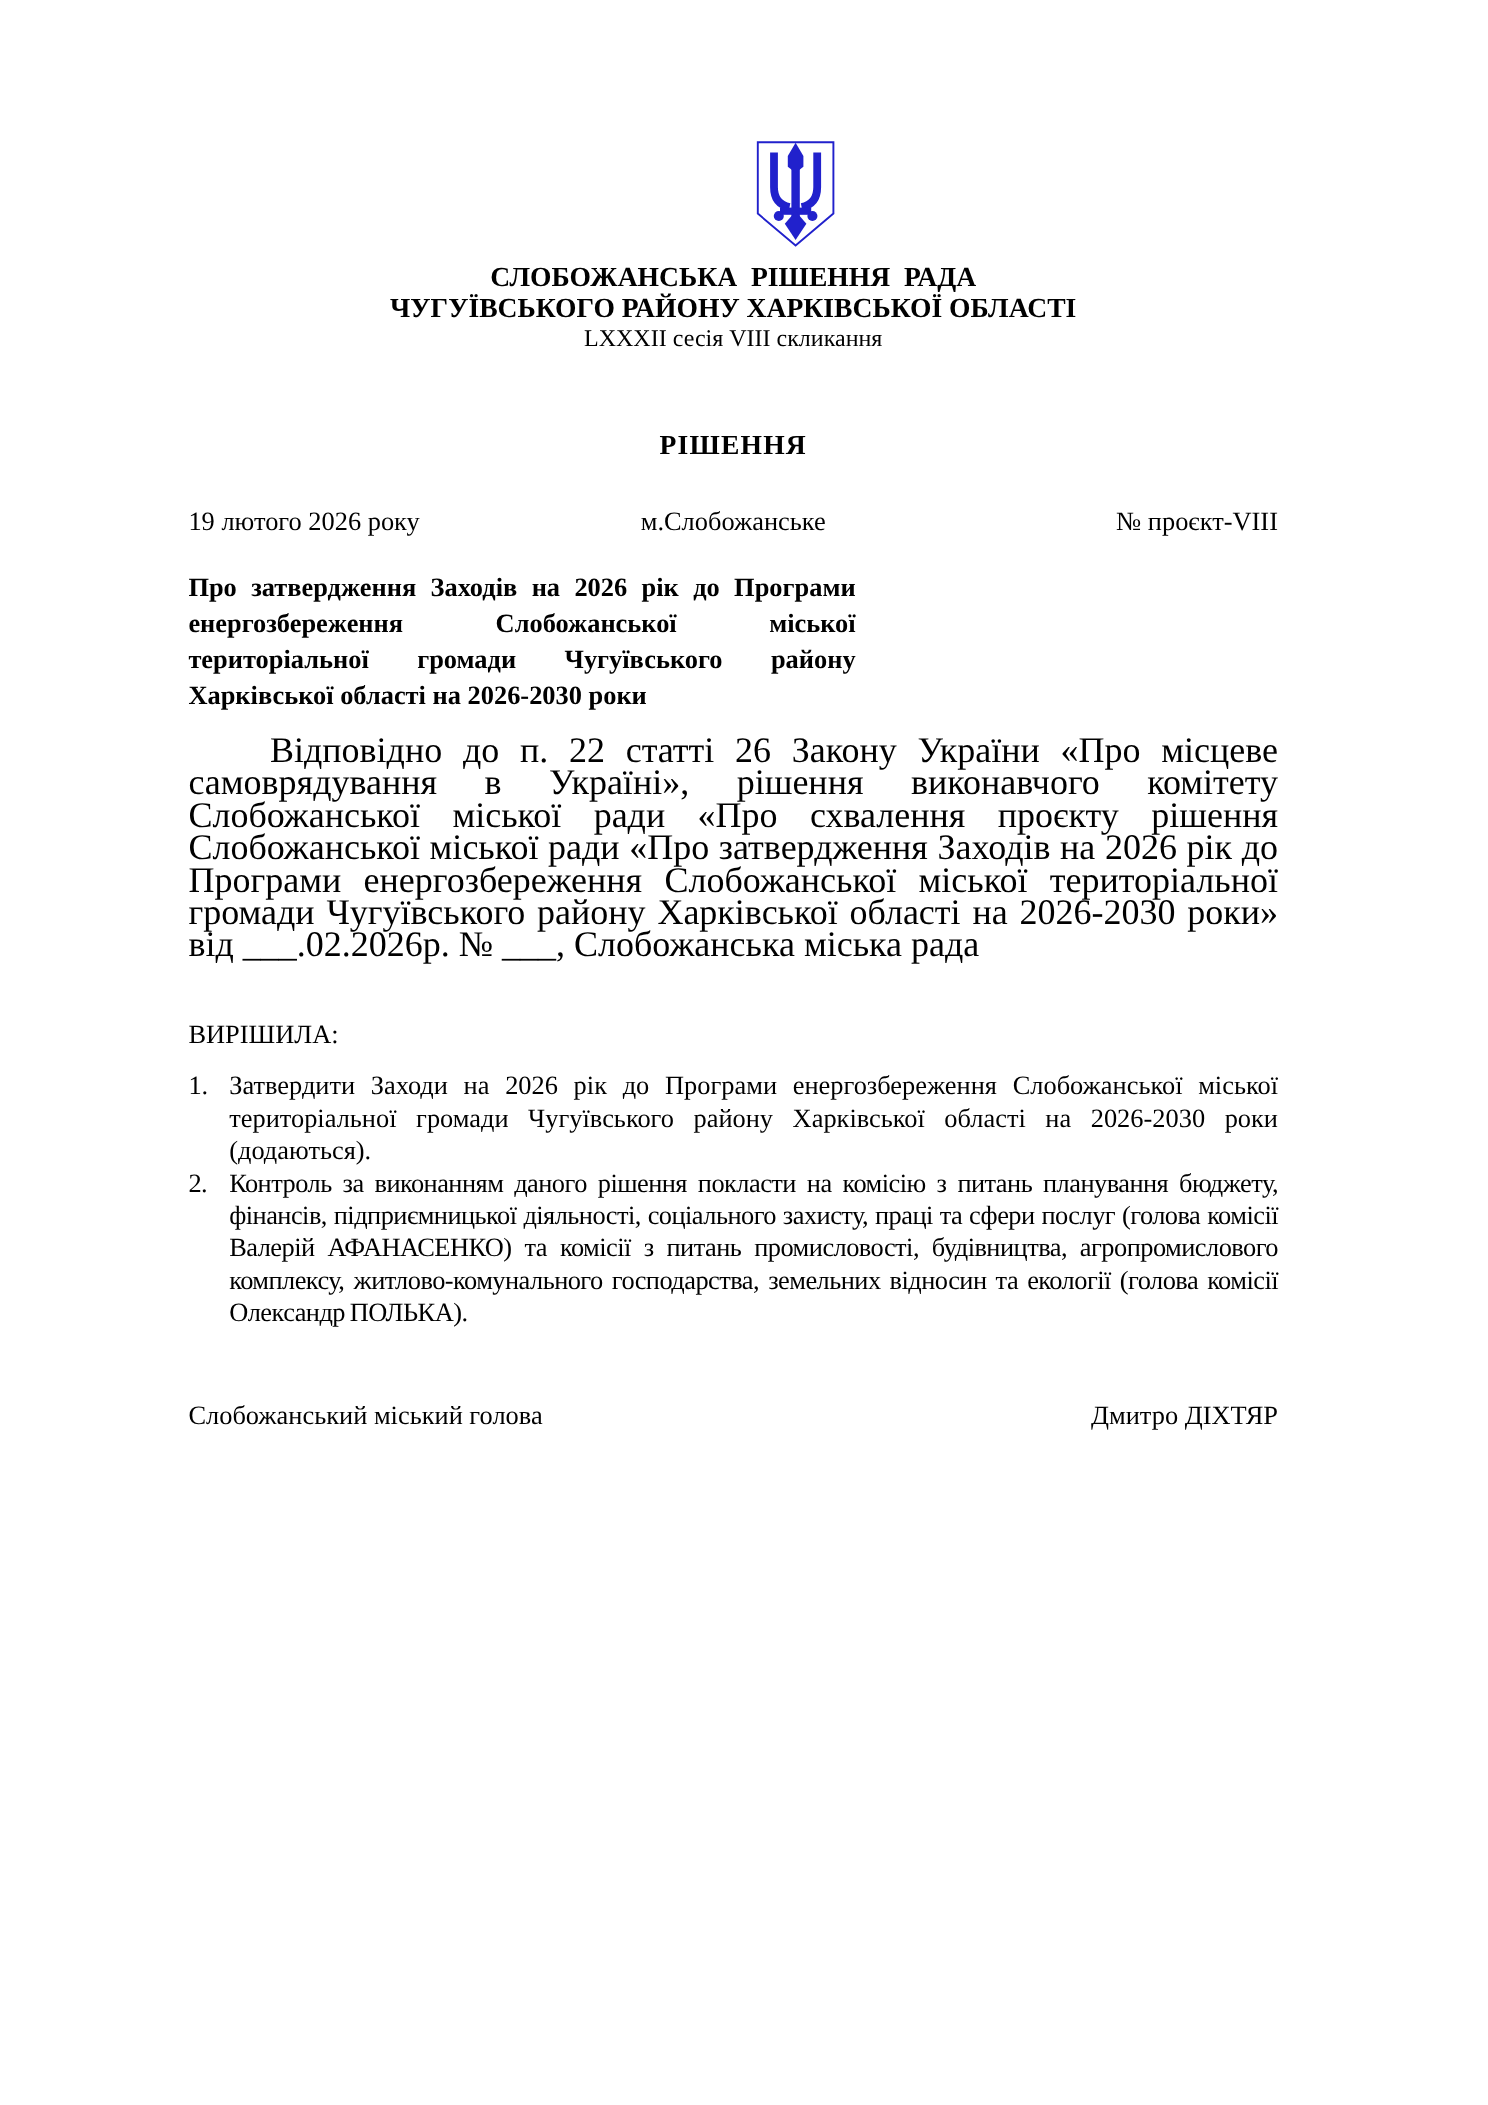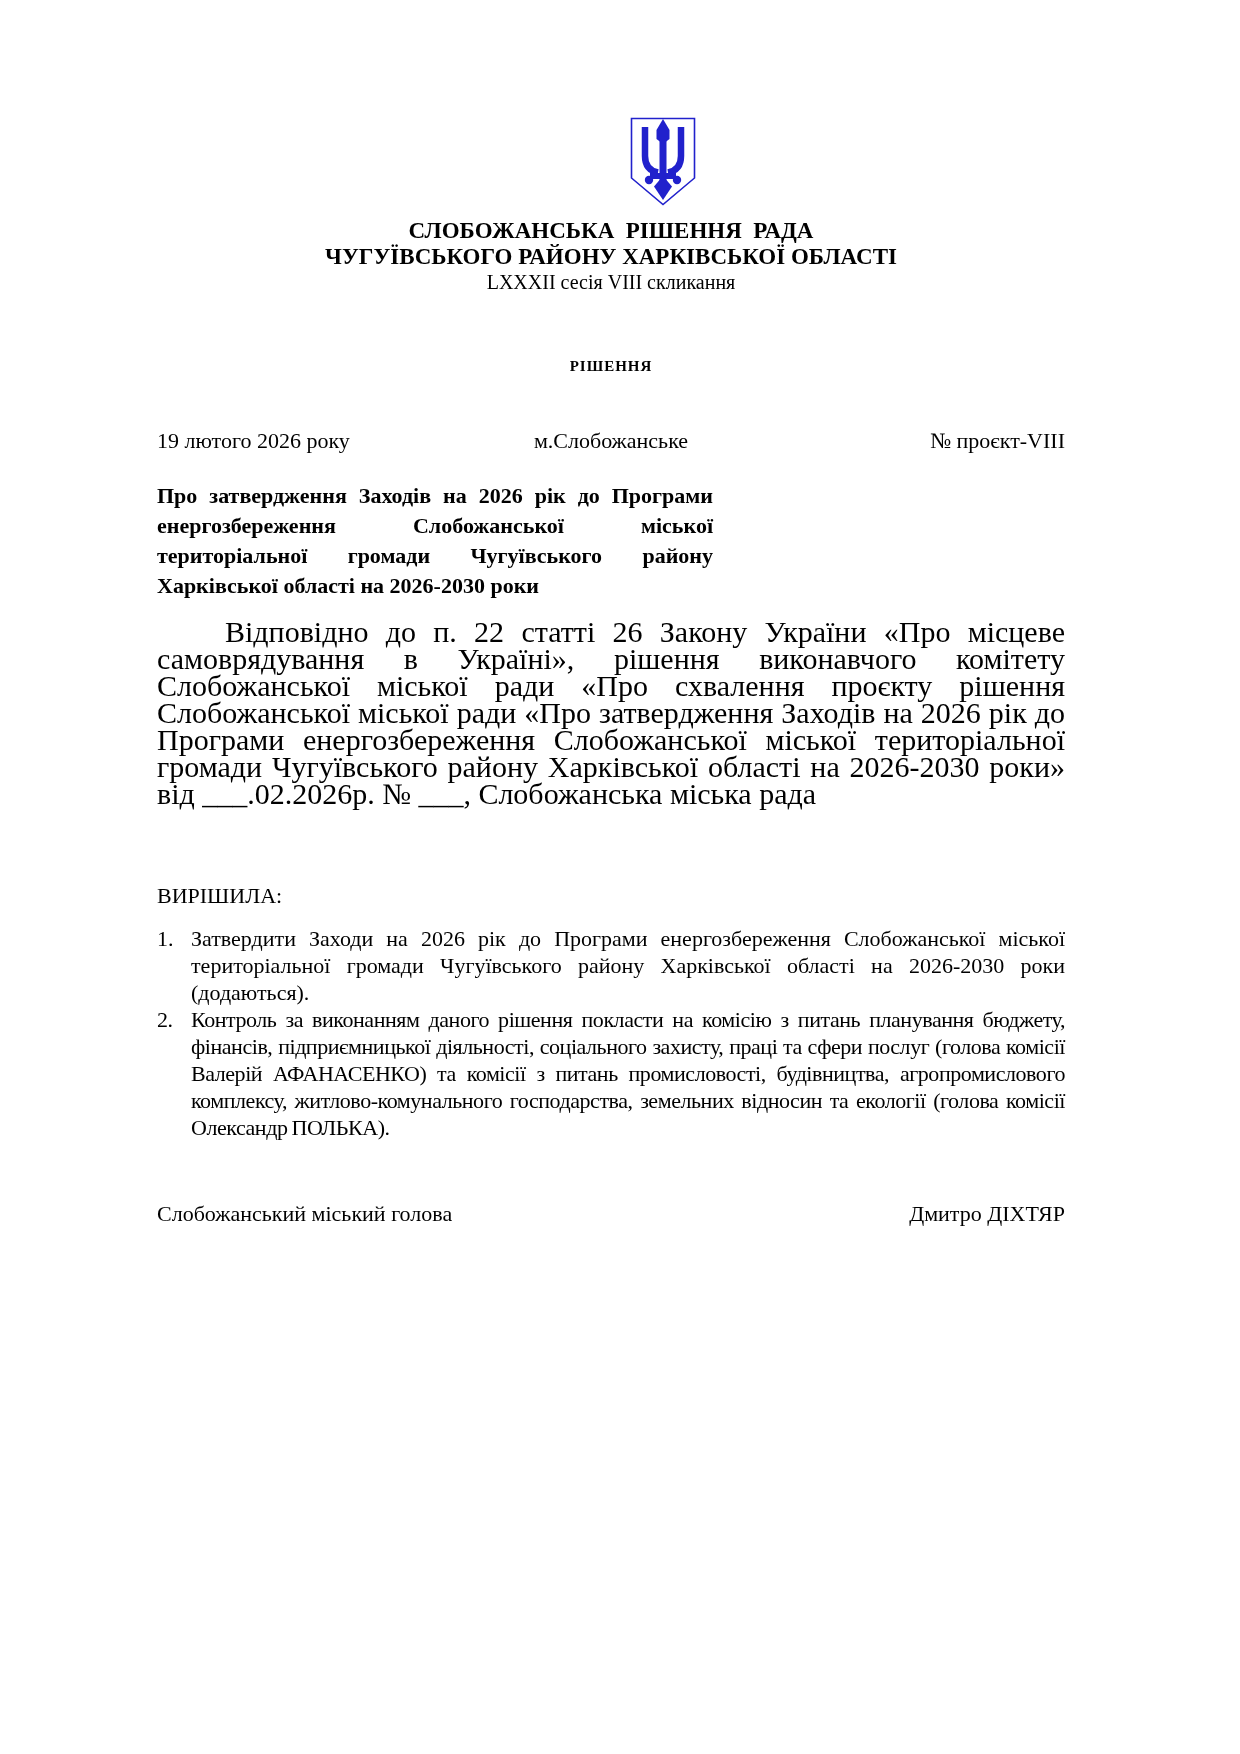--- a/index.html
+++ b/index.html
@@ -42,26 +42,26 @@
     white-space: pre-wrap;
   }
   .session {
     text-align: center;
     font-size: 20px;
     line-height: 25px;
   }
   .doc-type {
     text-align: center;
     font-weight: bold;
-    font-size: 15px;
+    font-size: 23px;
     letter-spacing: 1px;
     margin-top: 63px;
   }
   .req-row {
-    margin-top: 53px;
+    margin-top: 38px;
     display: flex;
     font-size: 22px;
     line-height: 26px;
   }
   .req-date { width: 33%; text-align: left; }
   .req-place { width: 34%; text-align: center; }
   .req-number { width: 33%; text-align: right; font-family: Liberation Serif, serif; }
   .subject {
     margin-top: 27px;
     width: 556px;
@@ -71,21 +71,21 @@
     text-align: justify;
   }
   .preamble {
     margin-top: 17px;
     font-size: 30px;
     line-height: 27px;
     text-align: justify;
     text-indent: 68px;
   }
   .resolved {
-    margin-top: 75px;
+    margin-top: 47px;
     font-size: 22px;
     line-height: 27px;
   }
   .list {
     margin-top: 16px;
   }
   .list-item {
     display: grid;
     grid-template-columns: 34px 1fr;
     font-size: 22px;

